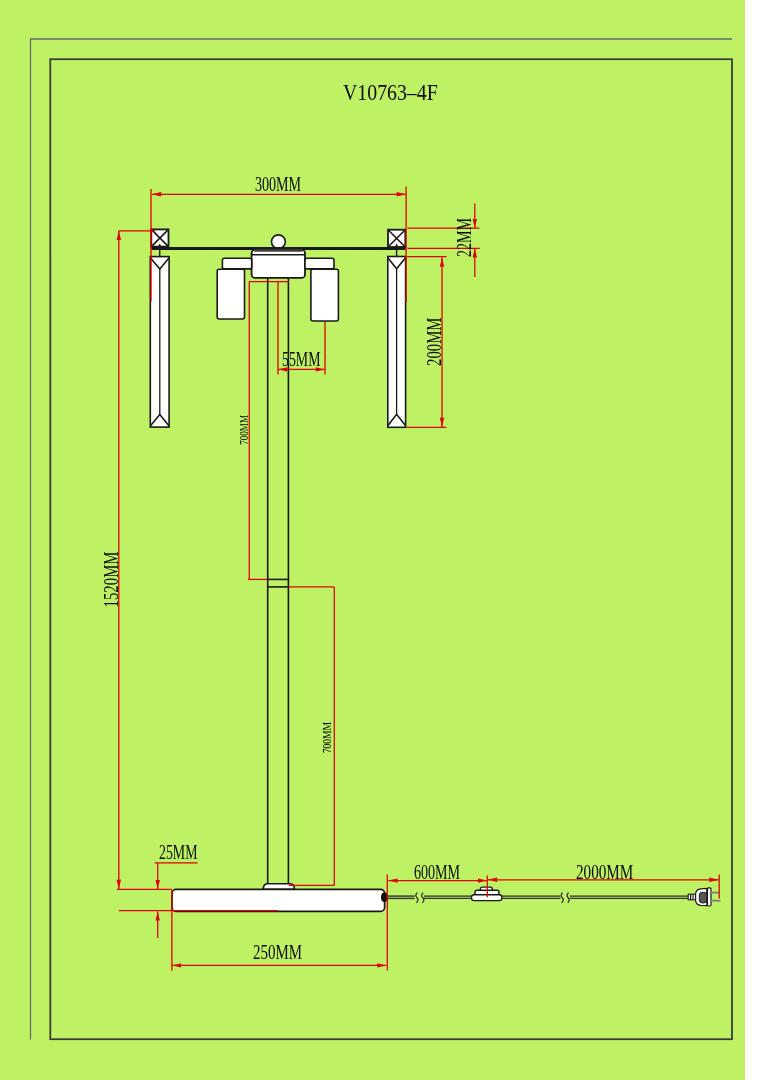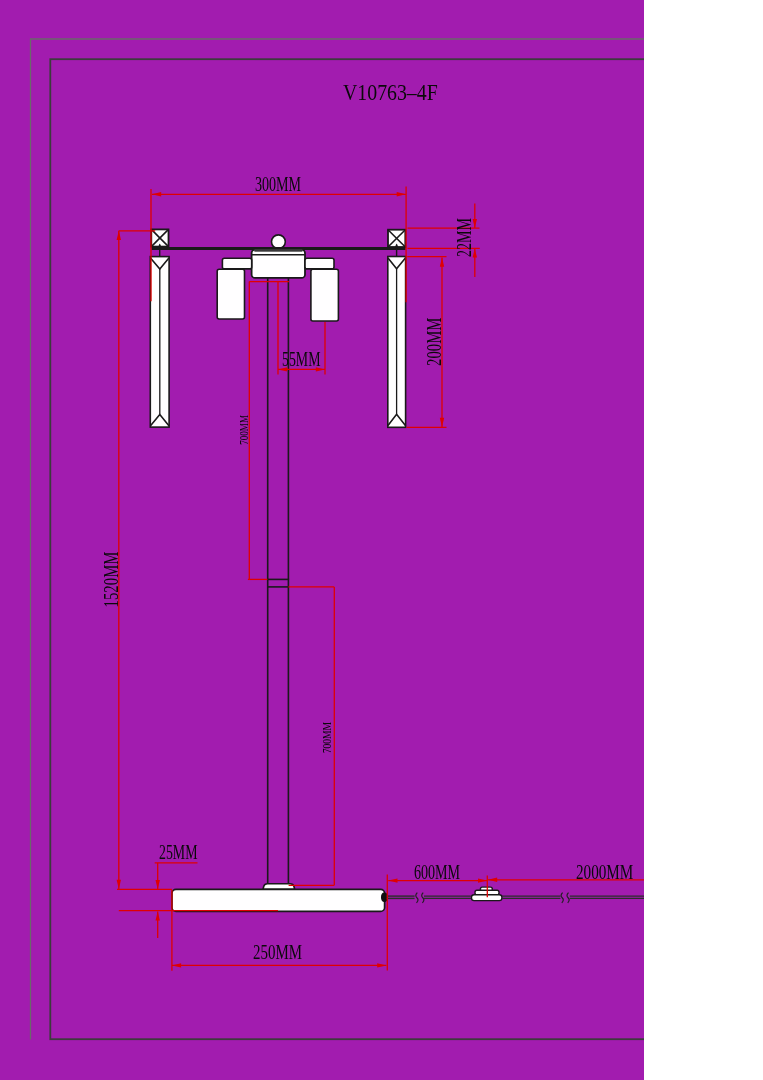--- a/index.html
+++ b/index.html
@@ -1,16 +1,16 @@
 <!DOCTYPE html>
 <html><head>
 <meta charset="utf-8">
 <style>
   html,body{margin:0;padding:0;background:#ffffff;}
-  .page{position:relative;width:644px;height:1080px;background:#a21caf;overflow:hidden;}
+  .page{position:relative;width:745px;height:1080px;background:#bef264;overflow:hidden;}
   svg{position:absolute;top:0;left:0;opacity:0.999;will-change:transform;}
   text{font-family:"Liberation Serif", serif;fill:#0a0a0a;}
 </style>
 </head>
 <body>
 <div class="page">
 <svg width="763" height="1080" viewBox="0 0 763 1080">
 
   <polyline points="30.5,1039.5 30.5,39 732,39" fill="none" stroke="#6a6a6a" stroke-width="1.3"></polyline>
 

